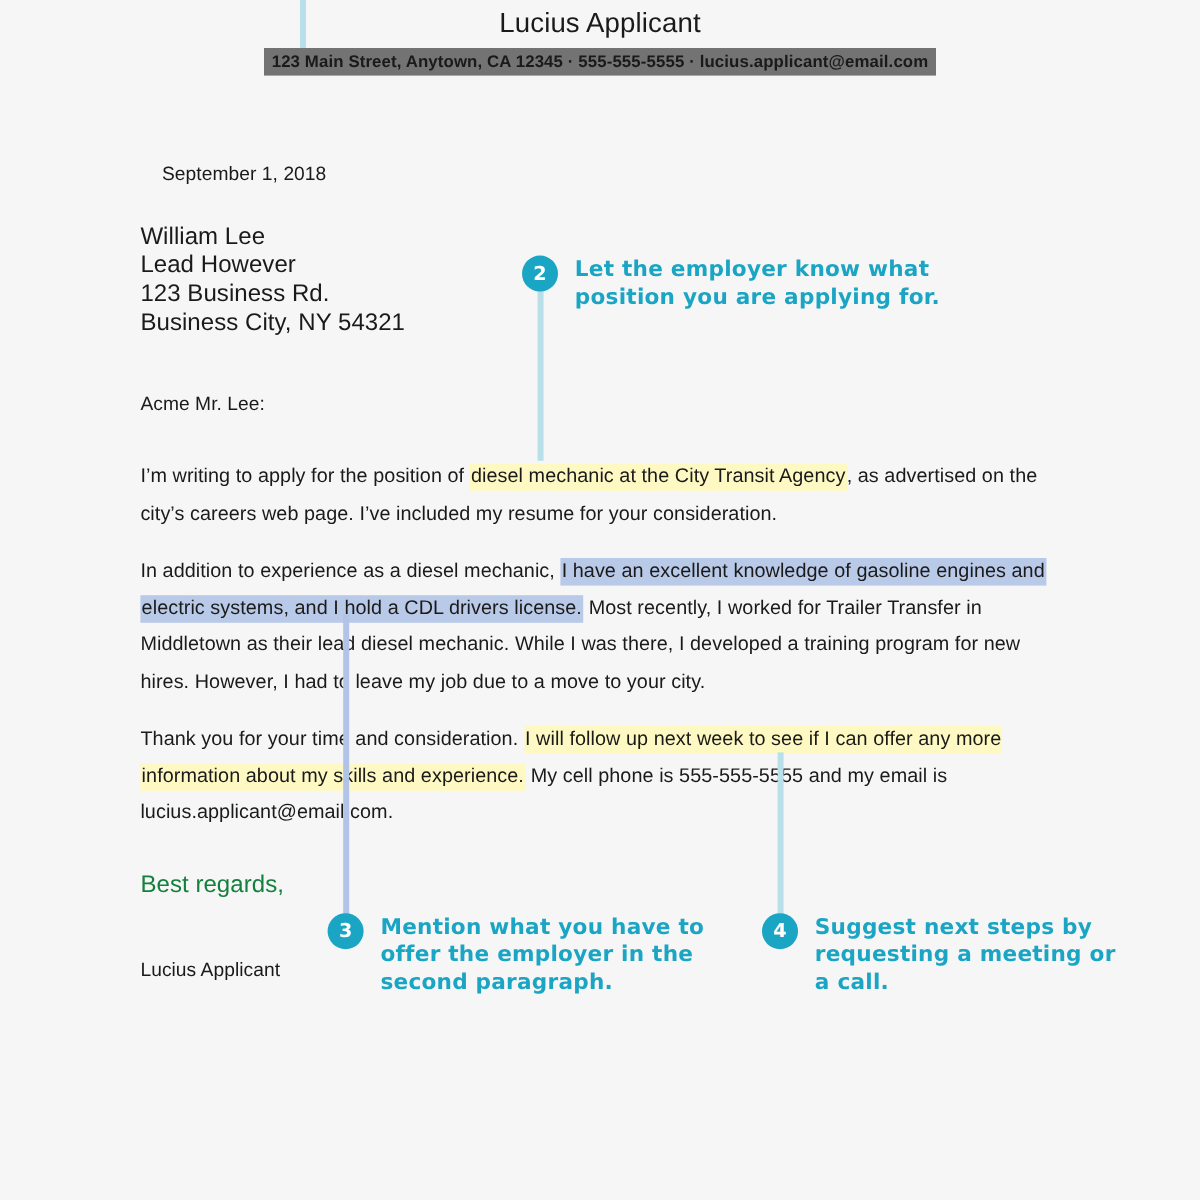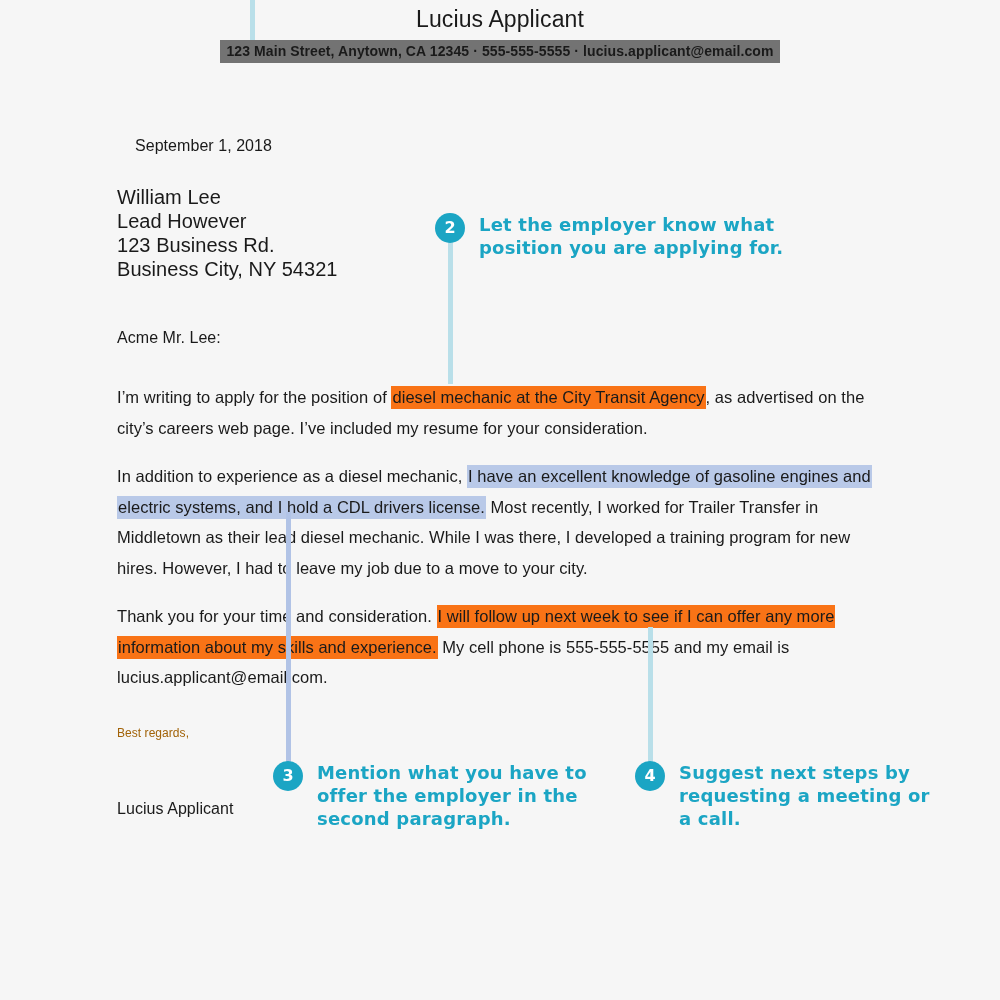--- a/index.html
+++ b/index.html
@@ -78,37 +78,37 @@
     font-size: 16.5px;
     color: #1a1a1a;
     line-height: 30.5px;
     letter-spacing: .05px;
   }
   #para-1 { top: 382px; }
   #para-2 { top: 461px; }
   #para-3 { top: 601px; }
 
   .hl-cyan {
-    background: #f97316;
+    background: #fef9c3;
     padding: 2px 1px 3px 1px;
     box-decoration-break: clone;
     -webkit-box-decoration-break: clone;
   }
   .hl-blue {
     background: #b9c9e8;
     padding: 2px 1px 3px 1px;
     box-decoration-break: clone;
     -webkit-box-decoration-break: clone;
   }
 
   .closing {
     position: absolute;
     left: 117px; top: 726px;
-    font-size: 12px;
-    color: #a16207;
+    font-size: 20px;
+    color: #15803d;
     letter-spacing: .05px;
   }
   .signature {
     position: absolute;
     left: 117px; top: 800px;
     font-size: 16px;
     color: #1a1a1a;
     letter-spacing: .05px;
   }
 

